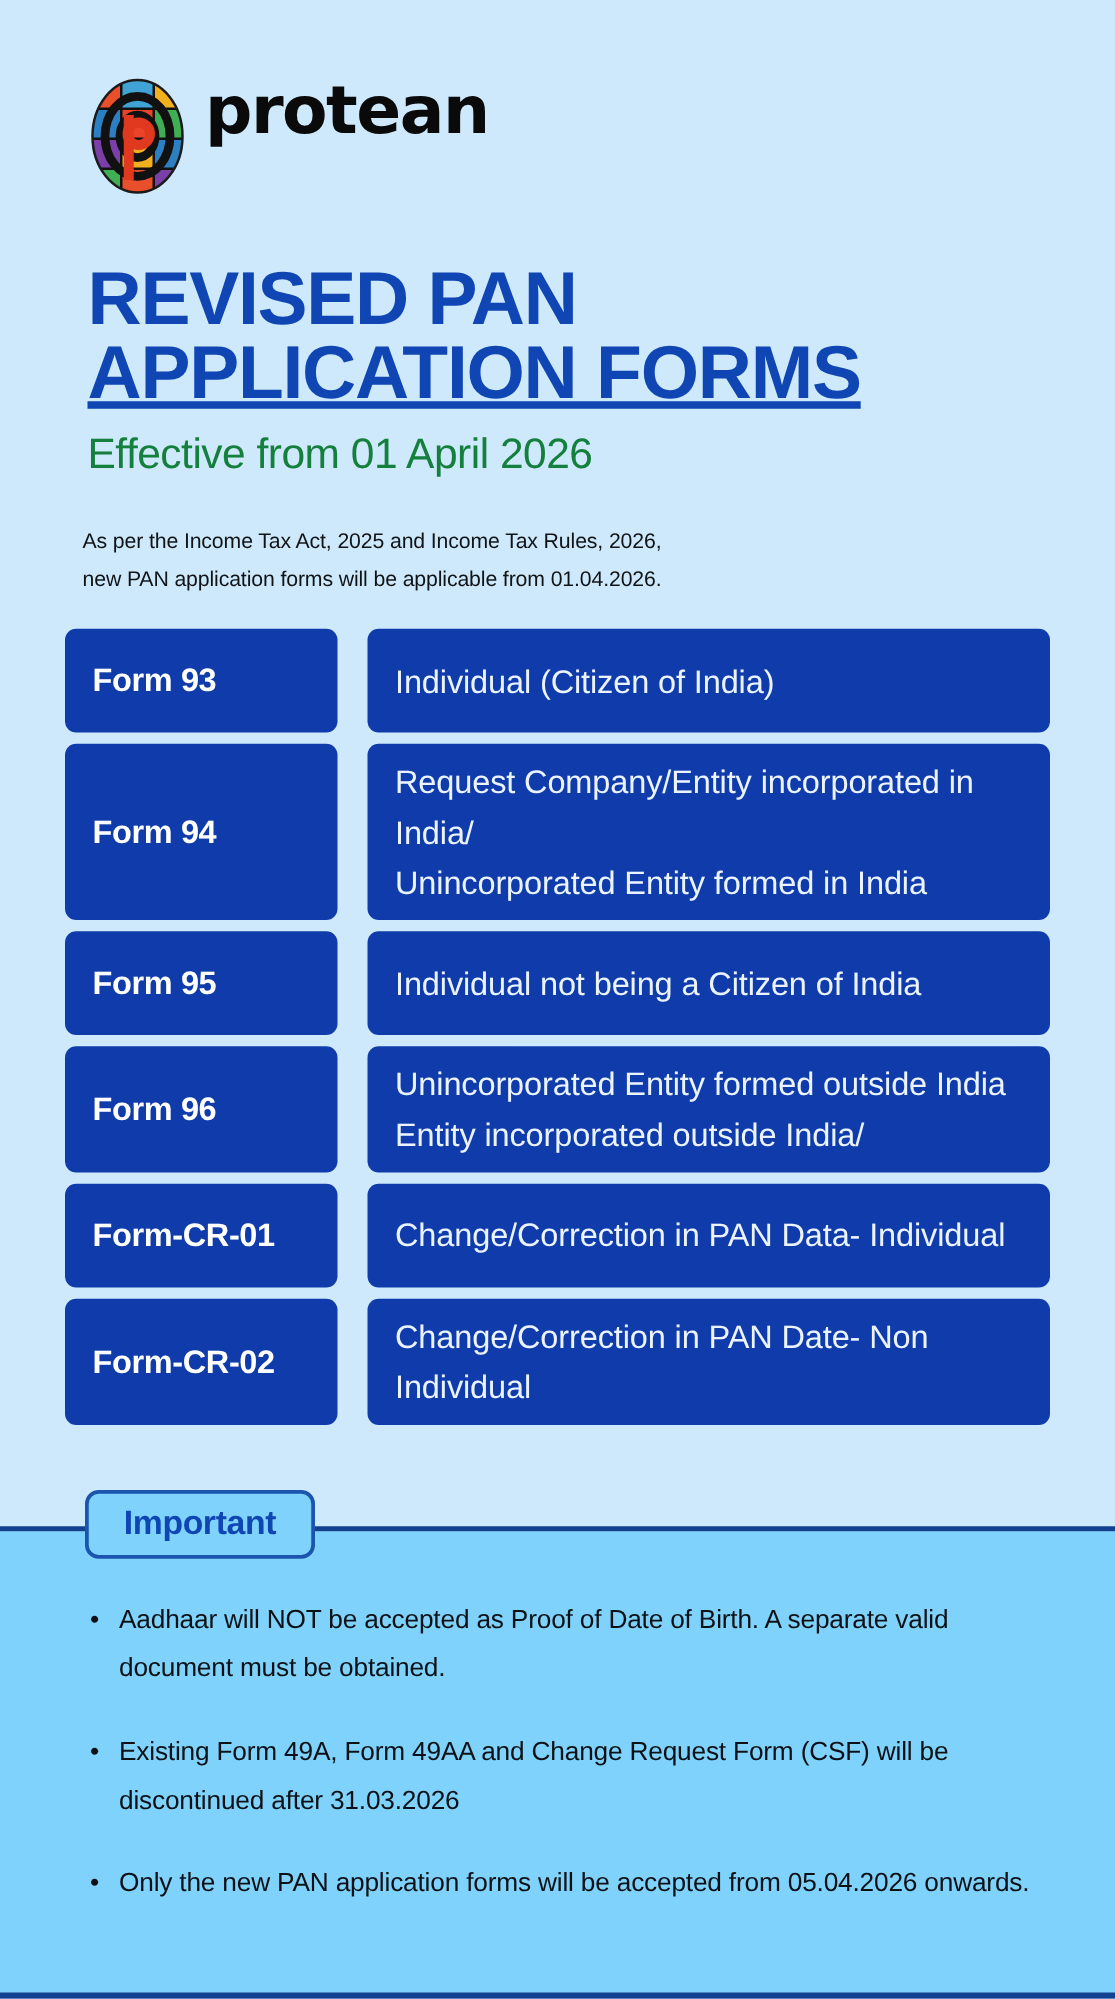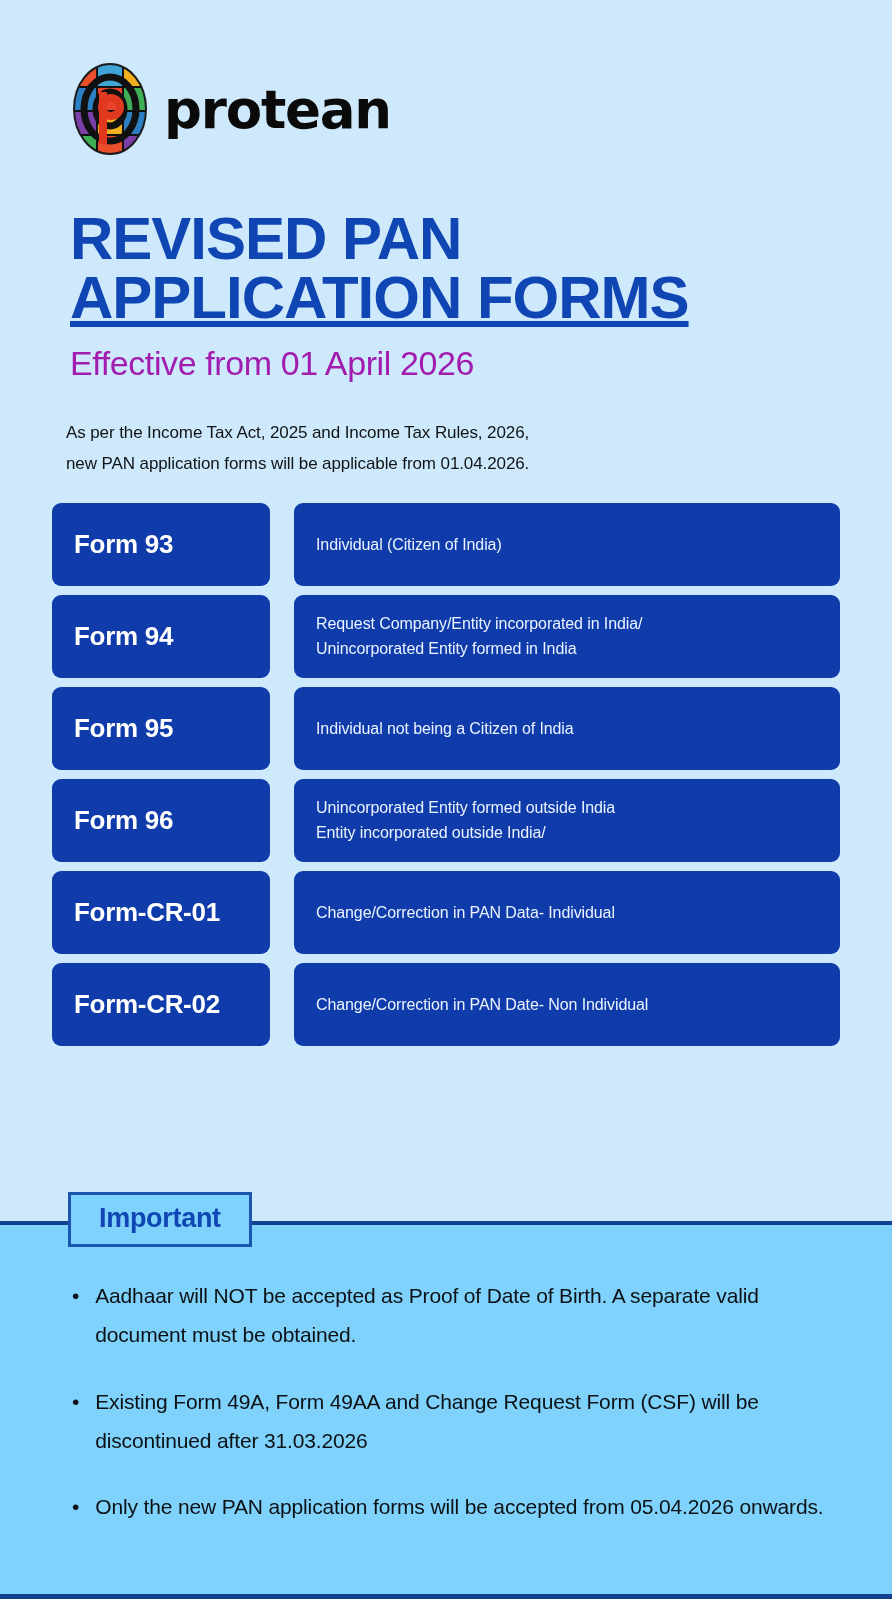--- a/index.html
+++ b/index.html
@@ -26,21 +26,21 @@
   
   .top-panel{
     position:relative; z-index:3;
     background:#cde9fb;
     height:1226px;
     padding:0;
   }
 
   
   .brand-row{
-    display:flex; align-items:center;
+    display:flex; align-items:flex-start;
     gap:14px;
     padding:62px 0 0 70px;
   }
   .brand-mark{ width:80px; height:94px; display:block; }
   .brand-word{
     font-size:53px; font-weight:700; color:#0a0a0a;
     letter-spacing:-1.2px; line-height:1;
     font-family:"DejaVu Sans", sans-serif;
   }
 
@@ -50,21 +50,21 @@
     color:#1046b4;
     font-size:60px; line-height:0.98;
     font-weight:800; letter-spacing:-1px;
     font-family:"Liberation Sans", sans-serif;
     max-width:780px;
   }
   .headline .l2{ display:block;text-decoration:underline; }
 
   .subhead{
     margin:16px 0 0 70px;
-    color:#a21caf;
+    color:#15803d;
     font-size:34px; font-weight:400;
     letter-spacing:-0.4px;
   }
 
   .intro{
     margin:34px 0 0 66px;
     color:#111417;
     font-size:17px;
     line-height:1.85;
     max-width:700px;
@@ -92,21 +92,21 @@
     letter-spacing:-0.3px;
     display:flex; align-items:center;
     padding-left:22px;
     min-height:83px;
   }
   .form-desc{
     flex:1 1 auto;
     background:#0f3caa;
     border-radius:9px;
     color:#eaf3ff;
-    font-size:16px;
+    font-size:26px;
     font-weight:400;
     display:flex; flex-direction:column;
     justify-content:center;
     padding:10px 22px;
     min-height:83px;
     line-height:1.55;
     letter-spacing:-0.1px;
   }
   .form-desc span{ display:block; }
   .divider-line{
@@ -114,21 +114,21 @@
     left:0; right:0; top:1221px;
     height:4px; background:#12418f;
     z-index:4;
   }
   .important-badge{
     position:absolute;
     left:68px; top:1192px;
     z-index:6;
     background:#7ed2fb;
     border:3px solid #1b55ad;
-    border-radius:0;
+    border-radius:11px;
     padding:8px 28px 10px 28px;
     color:#1046b4;
     font-size:27px; font-weight:700;
     letter-spacing:-0.3px;
   }
 
   
   .bottom-panel{
     position:absolute;
     left:0; right:0; top:1225px; bottom:0;

